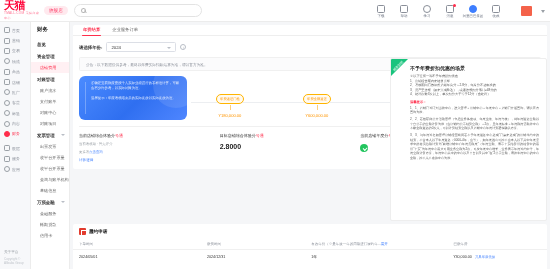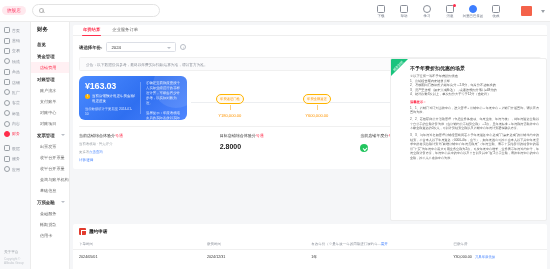--- a/index.html
+++ b/index.html
@@ -170,20 +170,24 @@
   .tbl th .lk { color: #3d7eff; }
   .tbl td { font-size: 3.7px; color: #333; padding: 4px 0 4px 6px; white-space: nowrap; overflow: hidden; }
   .tbl td .lk { color: #3d7eff; font-size: 3.4px; margin-left: 3px; }
 </style>
 </head>
 <body>
 
 <div class="app">
 
   <div class="topbar">
+    <div class="logo">
+      <div class="logo-main">天猫</div>
+      <div class="logo-sub">TMALL.COM 天猫商家中心</div>
+    </div>
     <div class="shop-pill">旗舰店</div>
     <div class="searchbox">
       <div class="mag"></div>
       <input placeholder="" style="">
     </div>
 
     <div class="top-actions">
       <div class="tact">
         <div class="gi"></div>
         <div class="lbl">下载</div>
@@ -328,28 +332,20 @@
             <span>2024</span>
             <span class="ca"></span>
           </div>
           <div class="info-i">i</div>
         </div>
 
         <div class="notice">公告：以下数据仅供参考，最终以年费实际扣款结算为准，请以官方为准。</div>
 
         <div class="hero">
           <div class="bluecard">
-            <div class="bc-left">
-              <div class="bc-amt">¥163.03</div>
-              <div class="bc-tagrow">
-                <div class="bc-badge"></div>
-                <div class="bc-tagtxt">当前店铺预计返还年费金额/返还进度</div>
-              </div>
-              <div class="bc-foot">当前数据统计于更新至 2024-01-10</div>
-            </div>
             <div class="bc-div"></div>
             <div class="bc-right">
               <div>①确定交易额度是按个人实际业绩进行的非标准计算，可能会有少许参考，以实际到账为准。</div>
               <div class="blk">温馨提示：年度考核结束后的实际发放以实际发放为准。</div>
             </div>
           </div>
 
           <div class="axiswrap">
             <div class="axisline"></div>
             <div class="marker" style="left:16px;">

